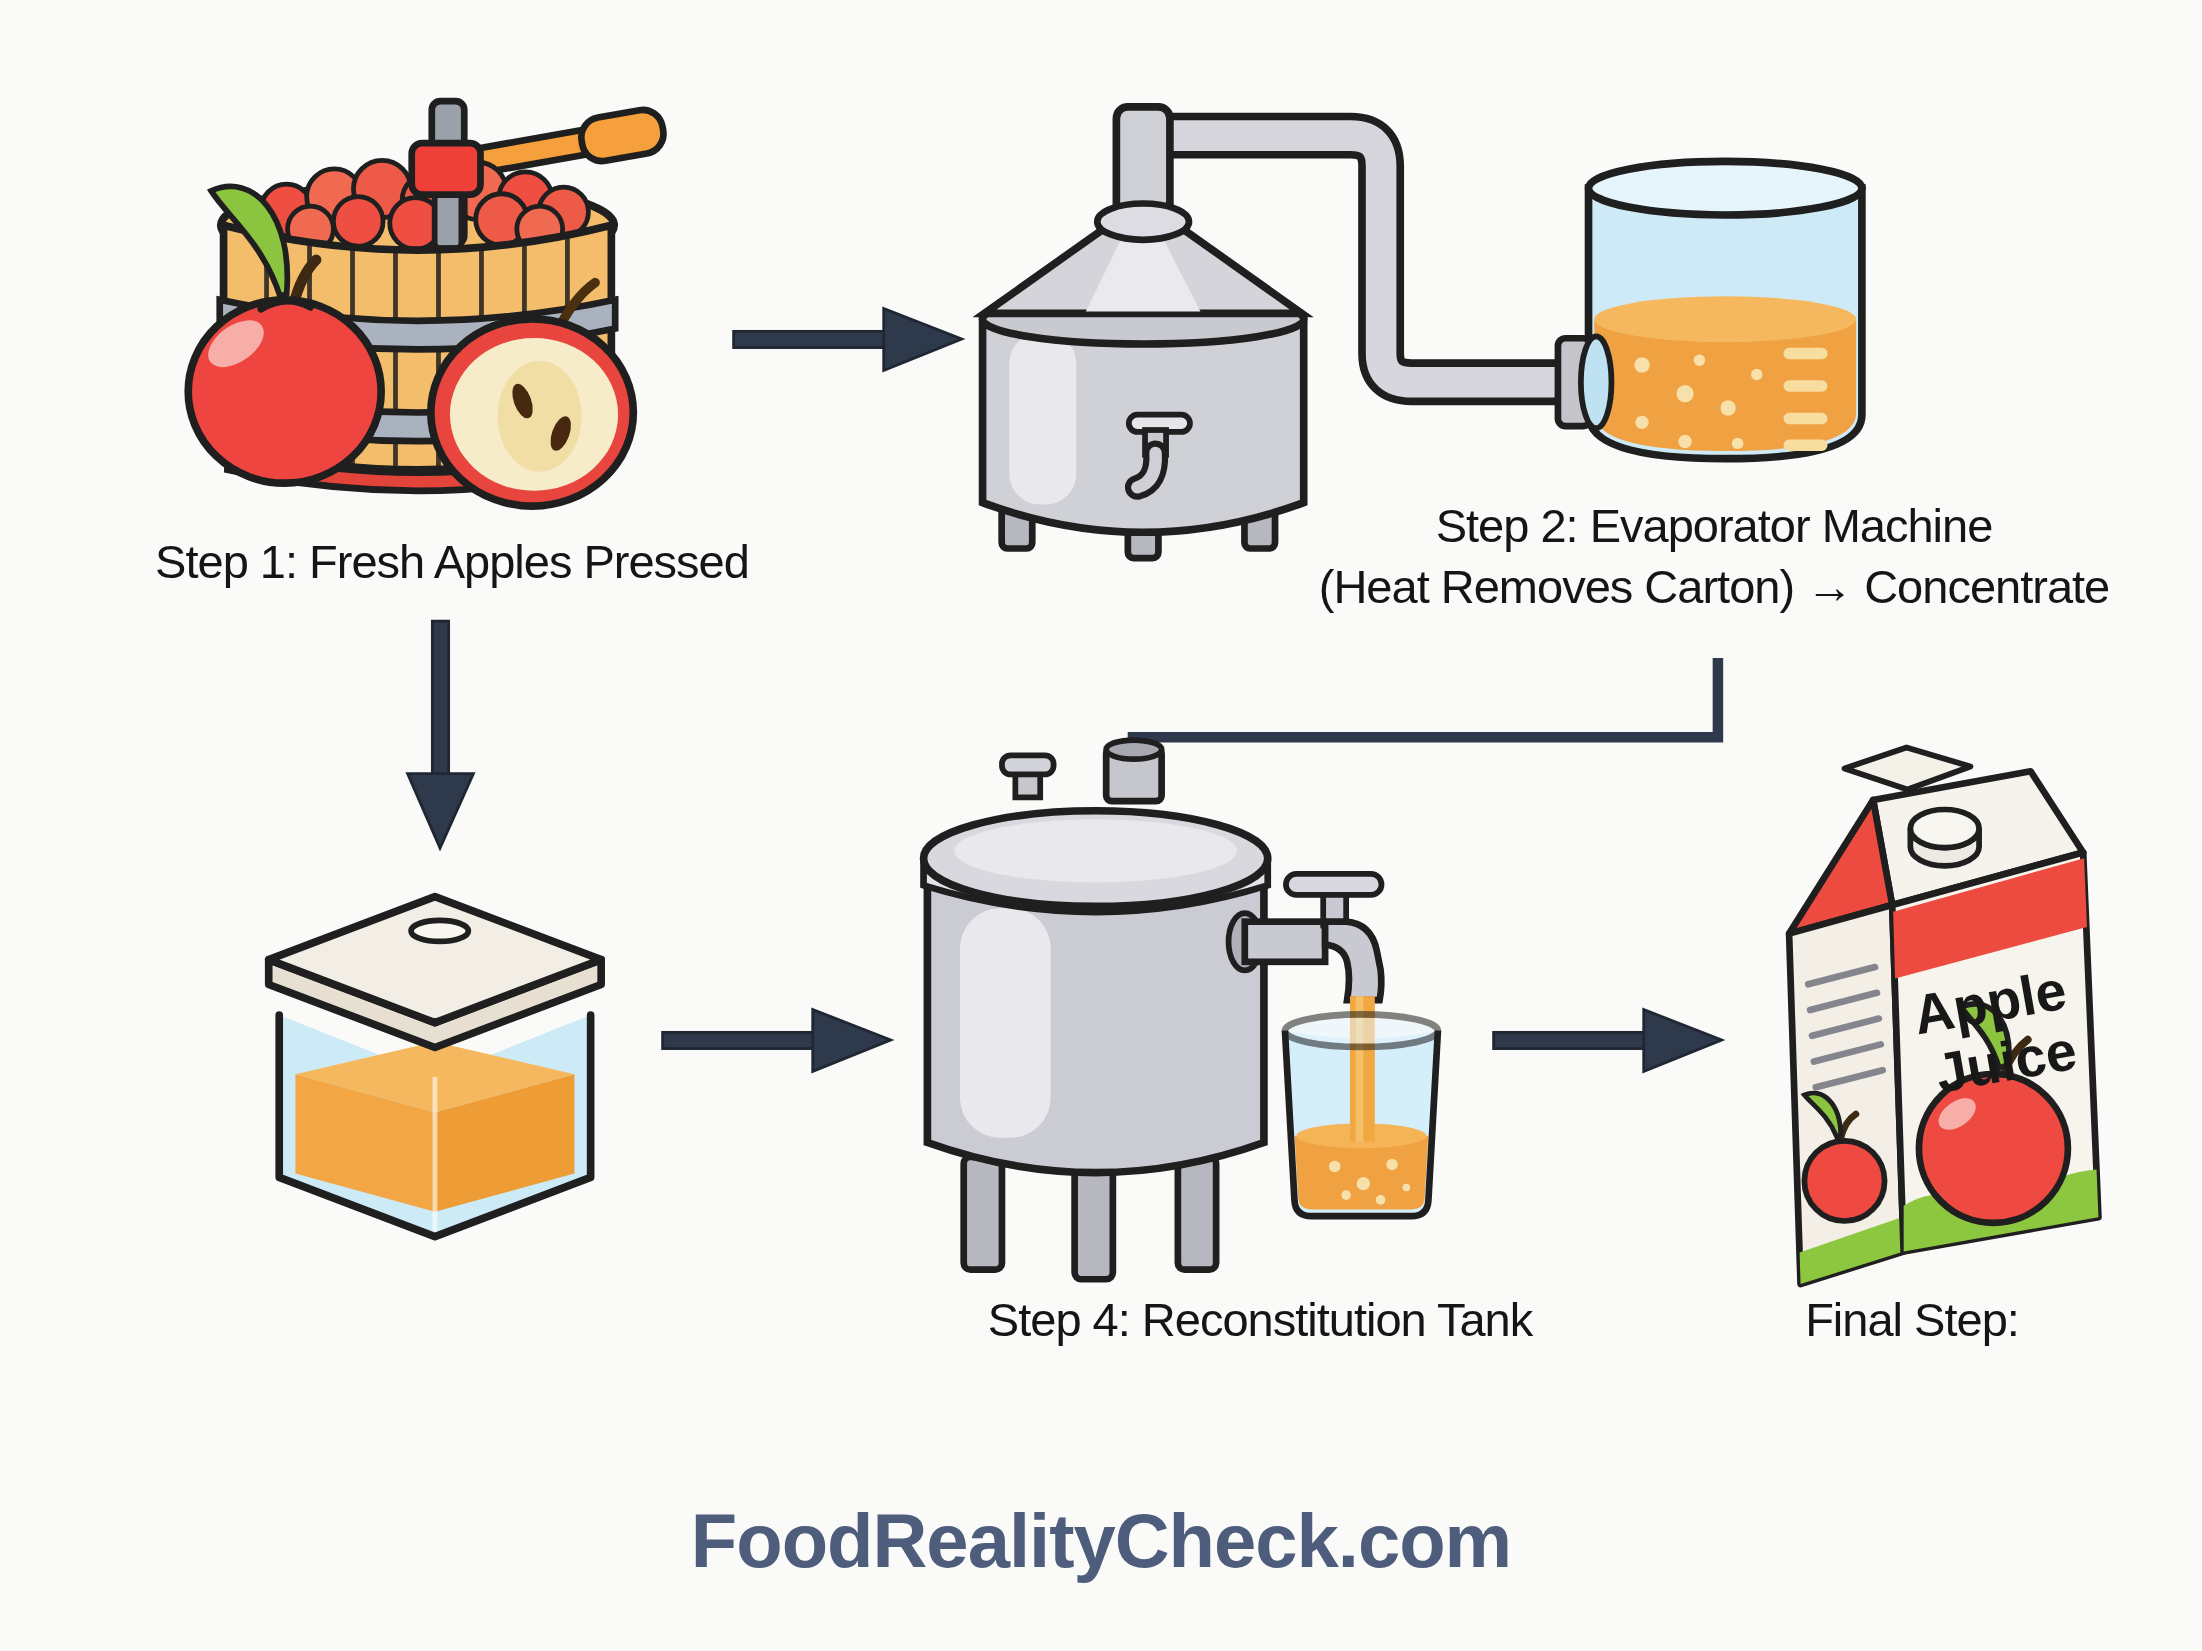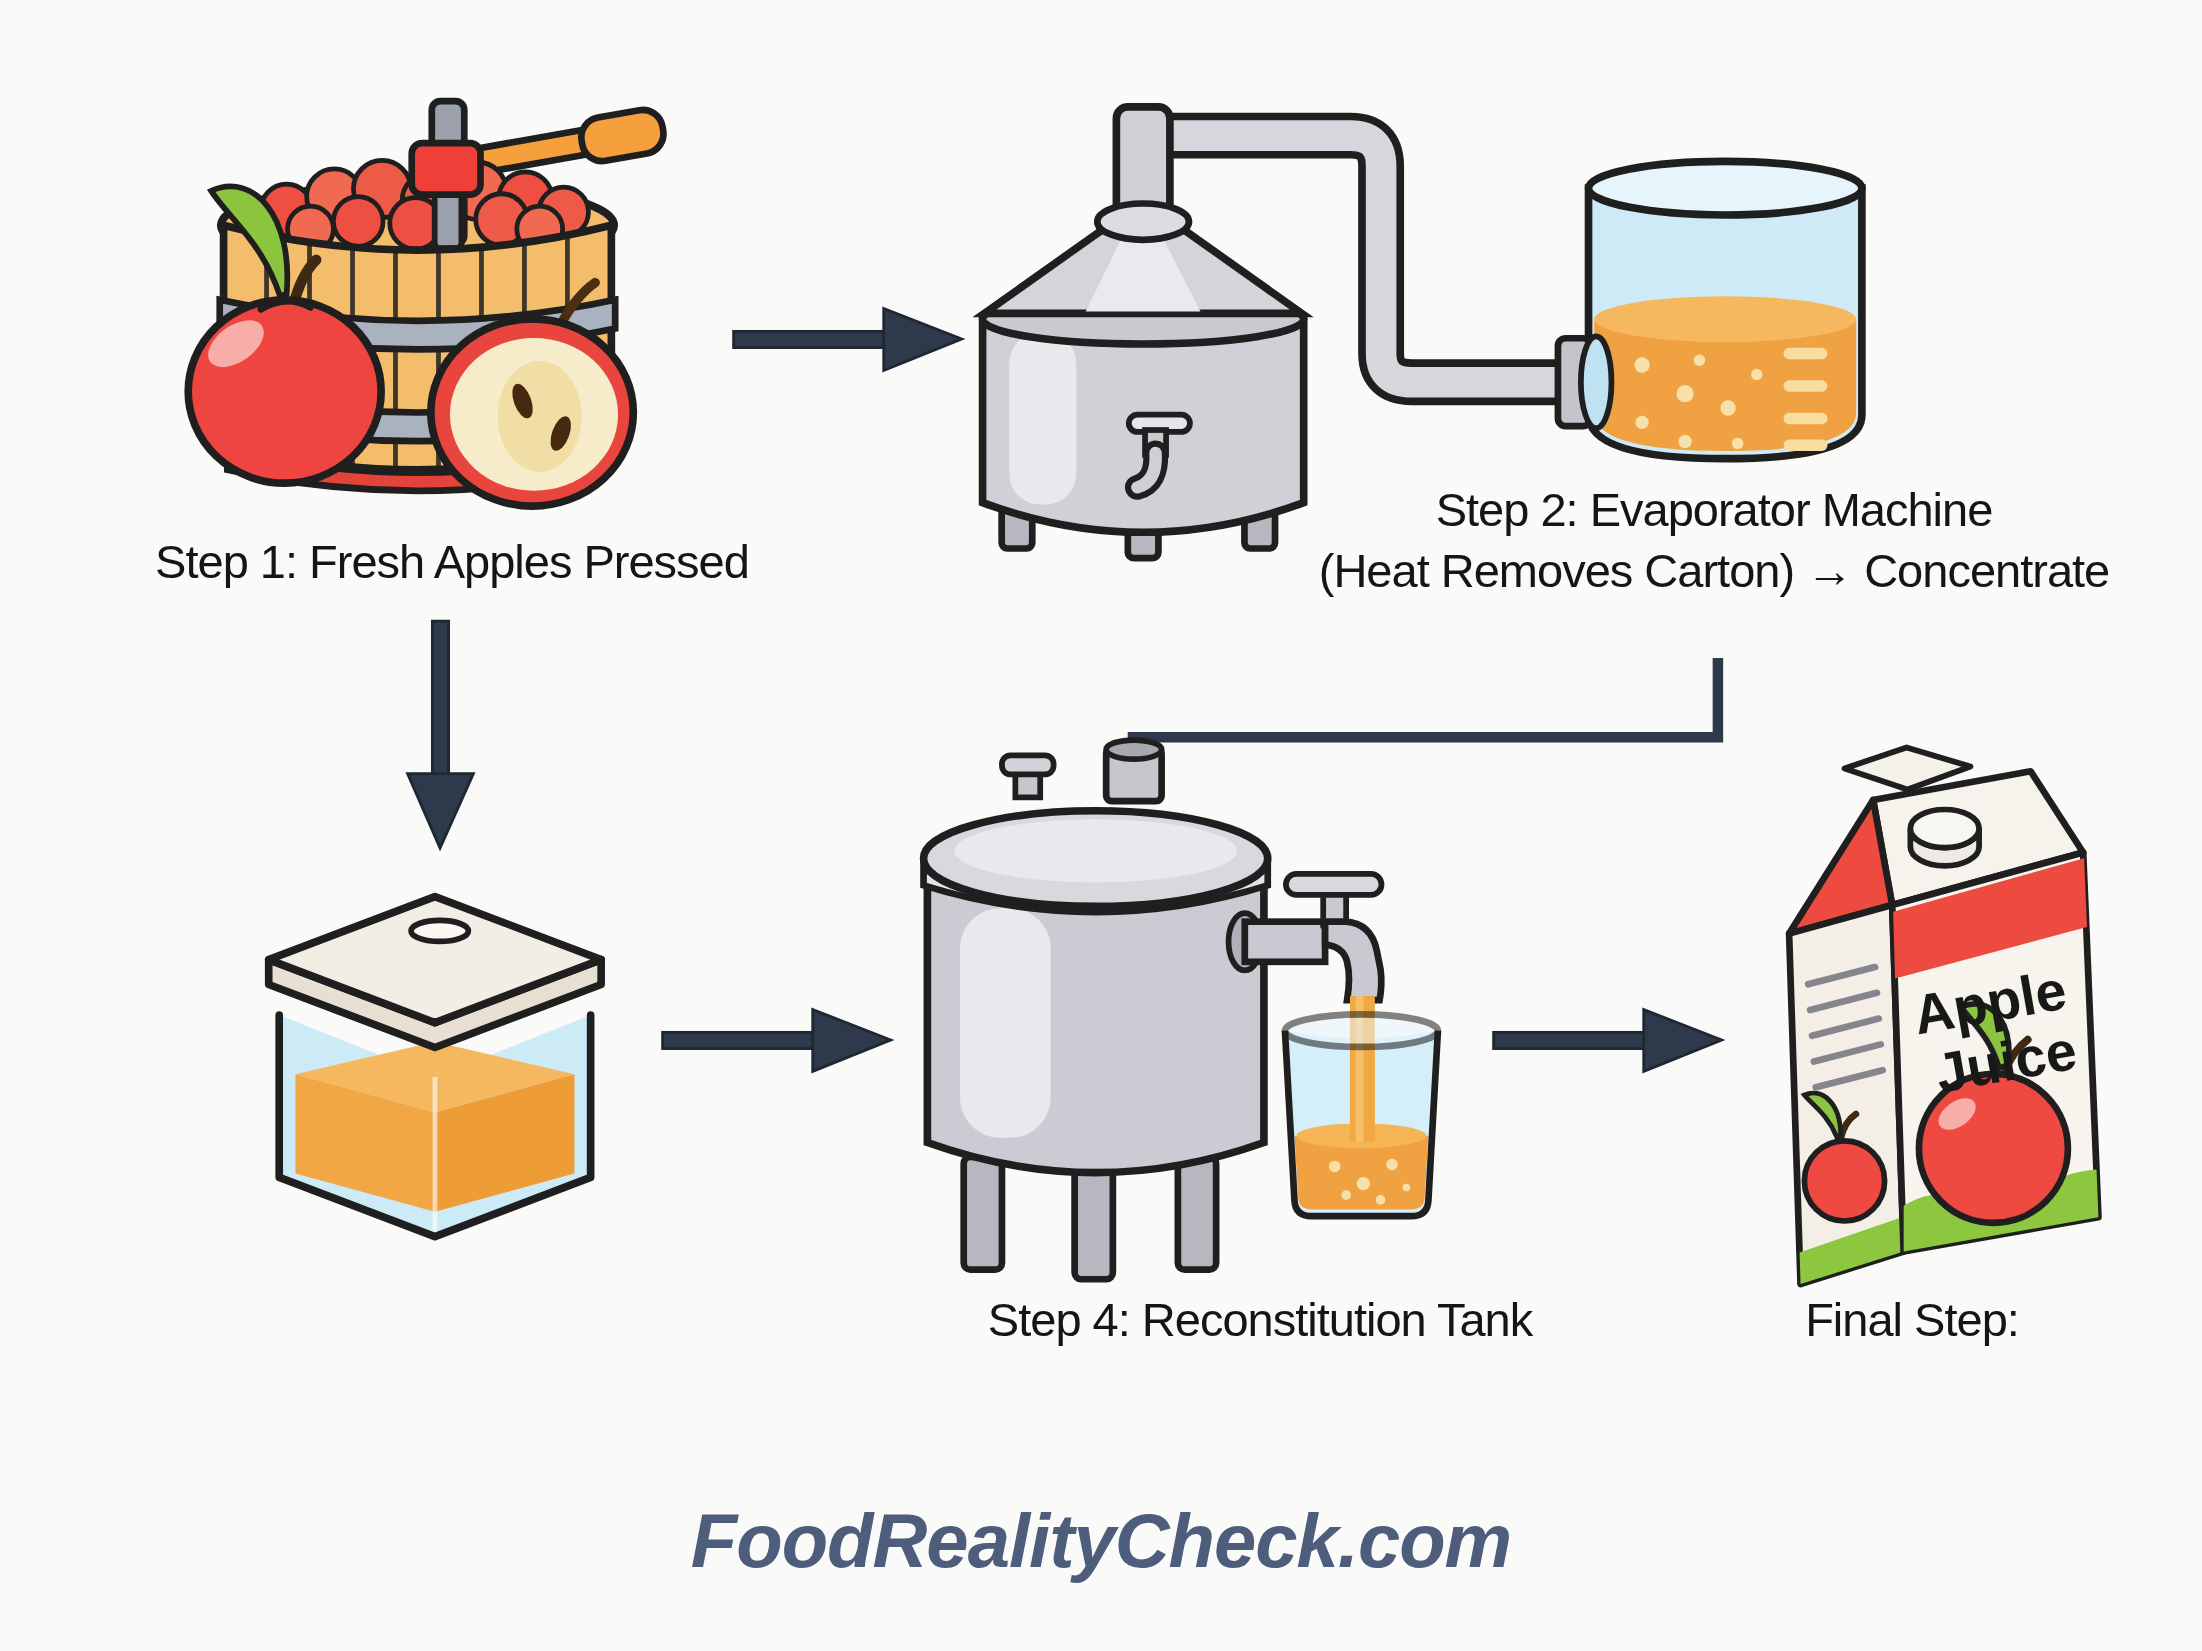--- a/index.html
+++ b/index.html
@@ -22,21 +22,20 @@
     color:#151515;
   }
   .footer{
     position:absolute;
     left:0;top:1497px;width:100%;
     text-align:center;
     font-size:76px;
     font-weight:700;
     letter-spacing:-1px;
     color:#4e5d7c;
-    font-style:italic;
   }
 </style>
 </head>
 <body>
 
 <div id="canvas">
 
   <svg class="illo" style="left:129px;top:55px;" width="554" height="459" viewBox="0 0 580 480">
     <defs>
       <clipPath id="barrelClip">
@@ -293,21 +292,21 @@
       <ellipse cx="218" cy="404" rx="22" ry="13" fill="#f7aea9" transform="rotate(-35 218 404)"></ellipse>
       <g transform="rotate(-10 250 320)" fill="#181818" font-family="Liberation Sans, sans-serif" font-size="58" font-weight="700">
         <text x="258" y="308" text-anchor="middle">Apple</text>
         <text x="264" y="372" text-anchor="middle">Juice</text>
       </g>
     </g>
   </svg>
 
   <div class="caption" style="left:452px;top:531px;">Step 1: Fresh Apples Pressed</div>
 
-  <div class="caption" style="left:1714px;top:479px;">
+  <div class="caption" style="left:1714px;top:495px;">
     <div>Step 2: Evaporator Machine</div>
     <div>(Heat Removes Carton) → Concentrate</div>
   </div>
 
 
   <div class="caption" style="left:1236px;top:1289px;margin-left:24px;">
     <div>Step 4: Reconstitution Tank</div>
   </div>
 
   <div class="caption" style="left:1912px;top:1289px;text-align:right;">

